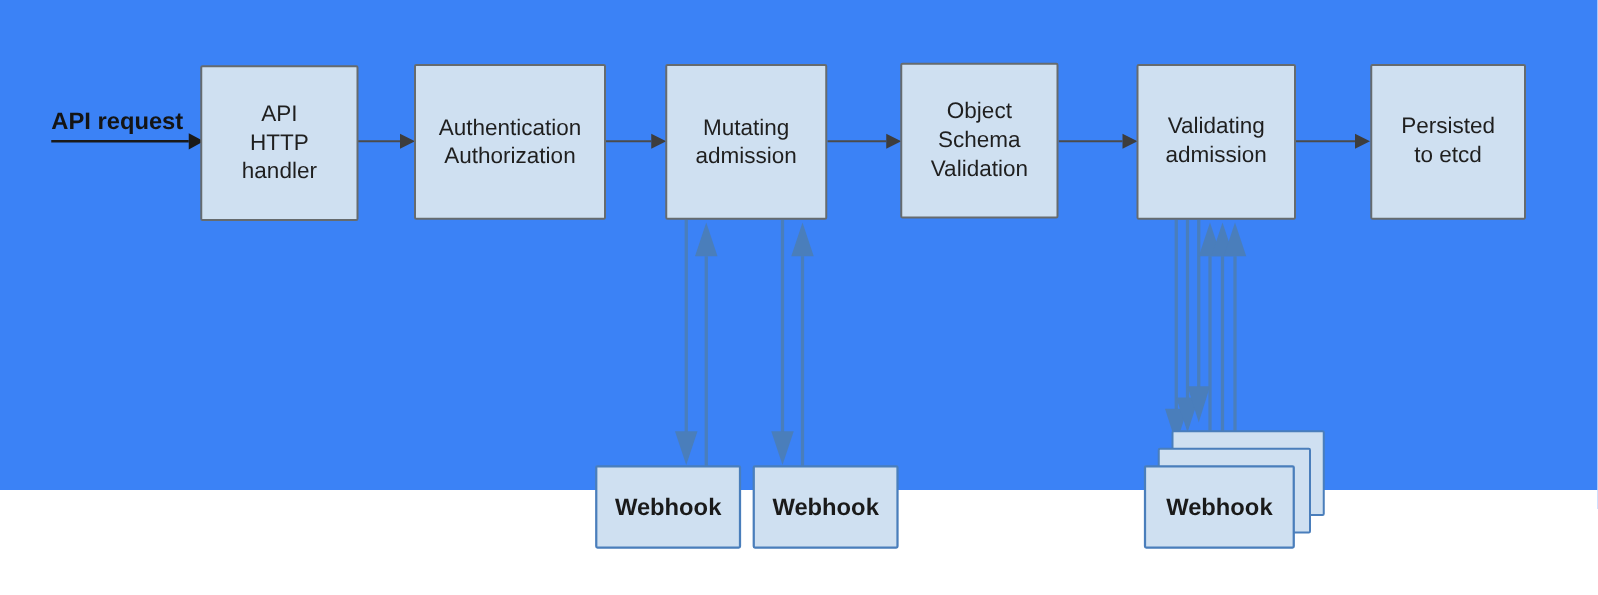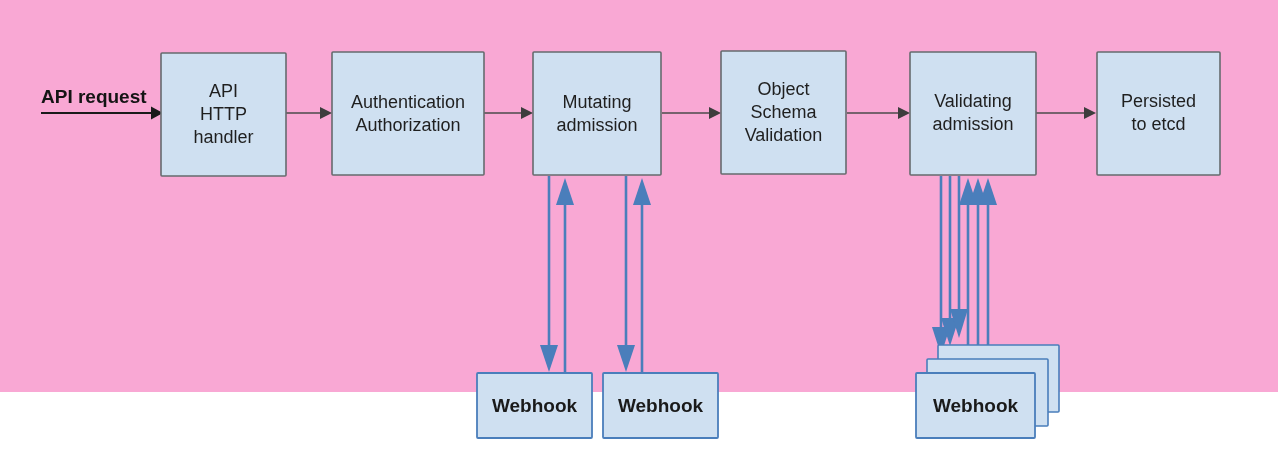--- a/index.html
+++ b/index.html
@@ -10,21 +10,21 @@
   body {
     width: 1278px;
     height: 476px;
     font-family: "Liberation Sans", sans-serif;
     overflow: hidden;
   }
   #diagram-root {
     position: relative;
     width: 1278px;
     height: 392px;
-    background: #f9a8d4;
+    background: #3b82f6;
   }
   svg.diagram {
     display: block;
     width: 1278px;
     height: 476px;
   }
   .pipeline-box {
     fill: #cfe0f1;
     stroke: #666b6e;
     stroke-width: 1.6;

